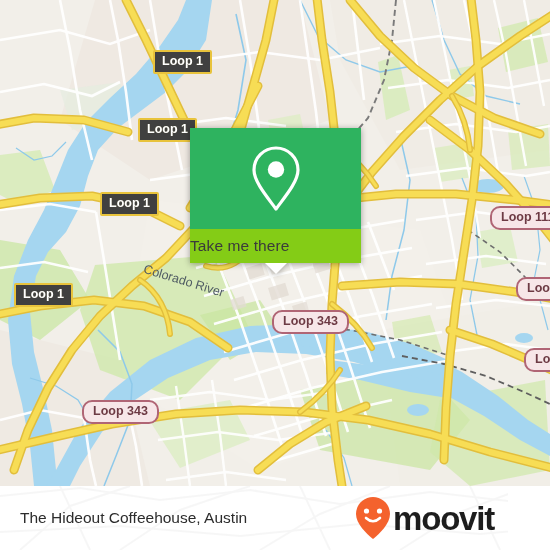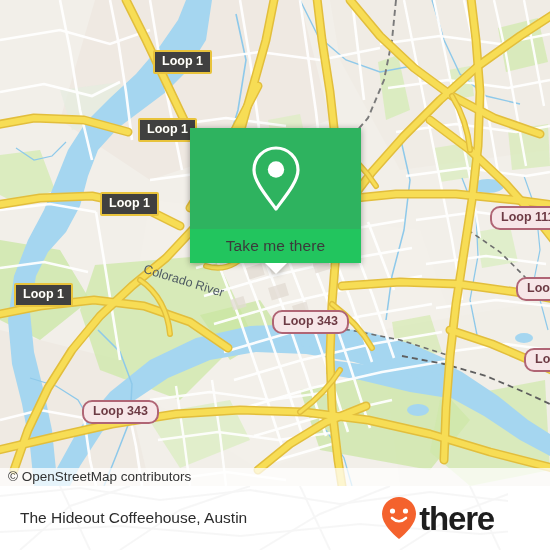--- a/index.html
+++ b/index.html
@@ -62,24 +62,23 @@
     height: 101px;
     background: #2eb35f;
     display: flex;
     align-items: center;
     justify-content: center;
   }
   #popup-bottom {
     position: relative;
     width: 171px;
     height: 34px;
-    background: #22c55e;
+    background: #84cc16;
     display: flex;
     align-items: center;
-    justify-content: center;
   }
   #popup-label {
     color: #3b3b3b;
     font-size: 15.5px;
     letter-spacing: 0.1px;
     white-space: nowrap;
   }
   #popup-tail {
     position: absolute;
     left: 50%;
@@ -424,21 +423,20 @@
                    C36 54 50 38 50 26 C50 13.8 40.2 4 28 4 Z" fill="none" stroke="#ffffff" stroke-width="3.2" stroke-linejoin="round"></path>
           <circle cx="28" cy="25.5" r="8.2" fill="#ffffff"></circle>
         </svg>
       </div>
       <div id="popup-bottom">
         <span id="popup-label">Take me there</span>
         <div id="popup-tail"></div>
       </div>
     </div>
 
-    <div id="attribution">© OpenStreetMap contributors</div>
   </div>
 
   <div id="footer">
     <svg id="footer-watermark" viewBox="0 0 550 64">
       <g stroke="#6d6d6d" stroke-width="2" fill="none">
         <path d="M0,10 L80,2 L160,14 L250,4 L340,18 L430,6 L550,20"></path>
         <path d="M20,64 L70,20 L130,0"></path>
         <path d="M120,64 L180,24 L250,0"></path>
         <path d="M260,64 L320,28 L390,0"></path>
         <path d="M400,64 L460,26 L530,0"></path>
@@ -452,17 +450,17 @@
     <div id="footer-title">The Hideout Coffeehouse, Austin</div>
 
     <div id="brand">
       <svg width="38" height="44" viewBox="0 0 38 44">
         <path d="M19 1 C9.6 1 2 8.6 2 18 C2 28 13 38 19 43
                  C25 38 36 28 36 18 C36 8.6 28.4 1 19 1 Z" fill="#f4622d"></path>
         <circle cx="12.5" cy="15" r="2.6" fill="#ffffff"></circle>
         <circle cx="25.5" cy="15" r="2.6" fill="#ffffff"></circle>
         <path d="M12 22 Q19 28.5 26 22" fill="none" stroke="#ffffff" stroke-width="2.6" stroke-linecap="round"></path>
       </svg>
-      <span id="brand-word">there</span>
+      <span id="brand-word">moovit</span>
     </div>
   </div>
 
 </div>
 
 </body></html>

